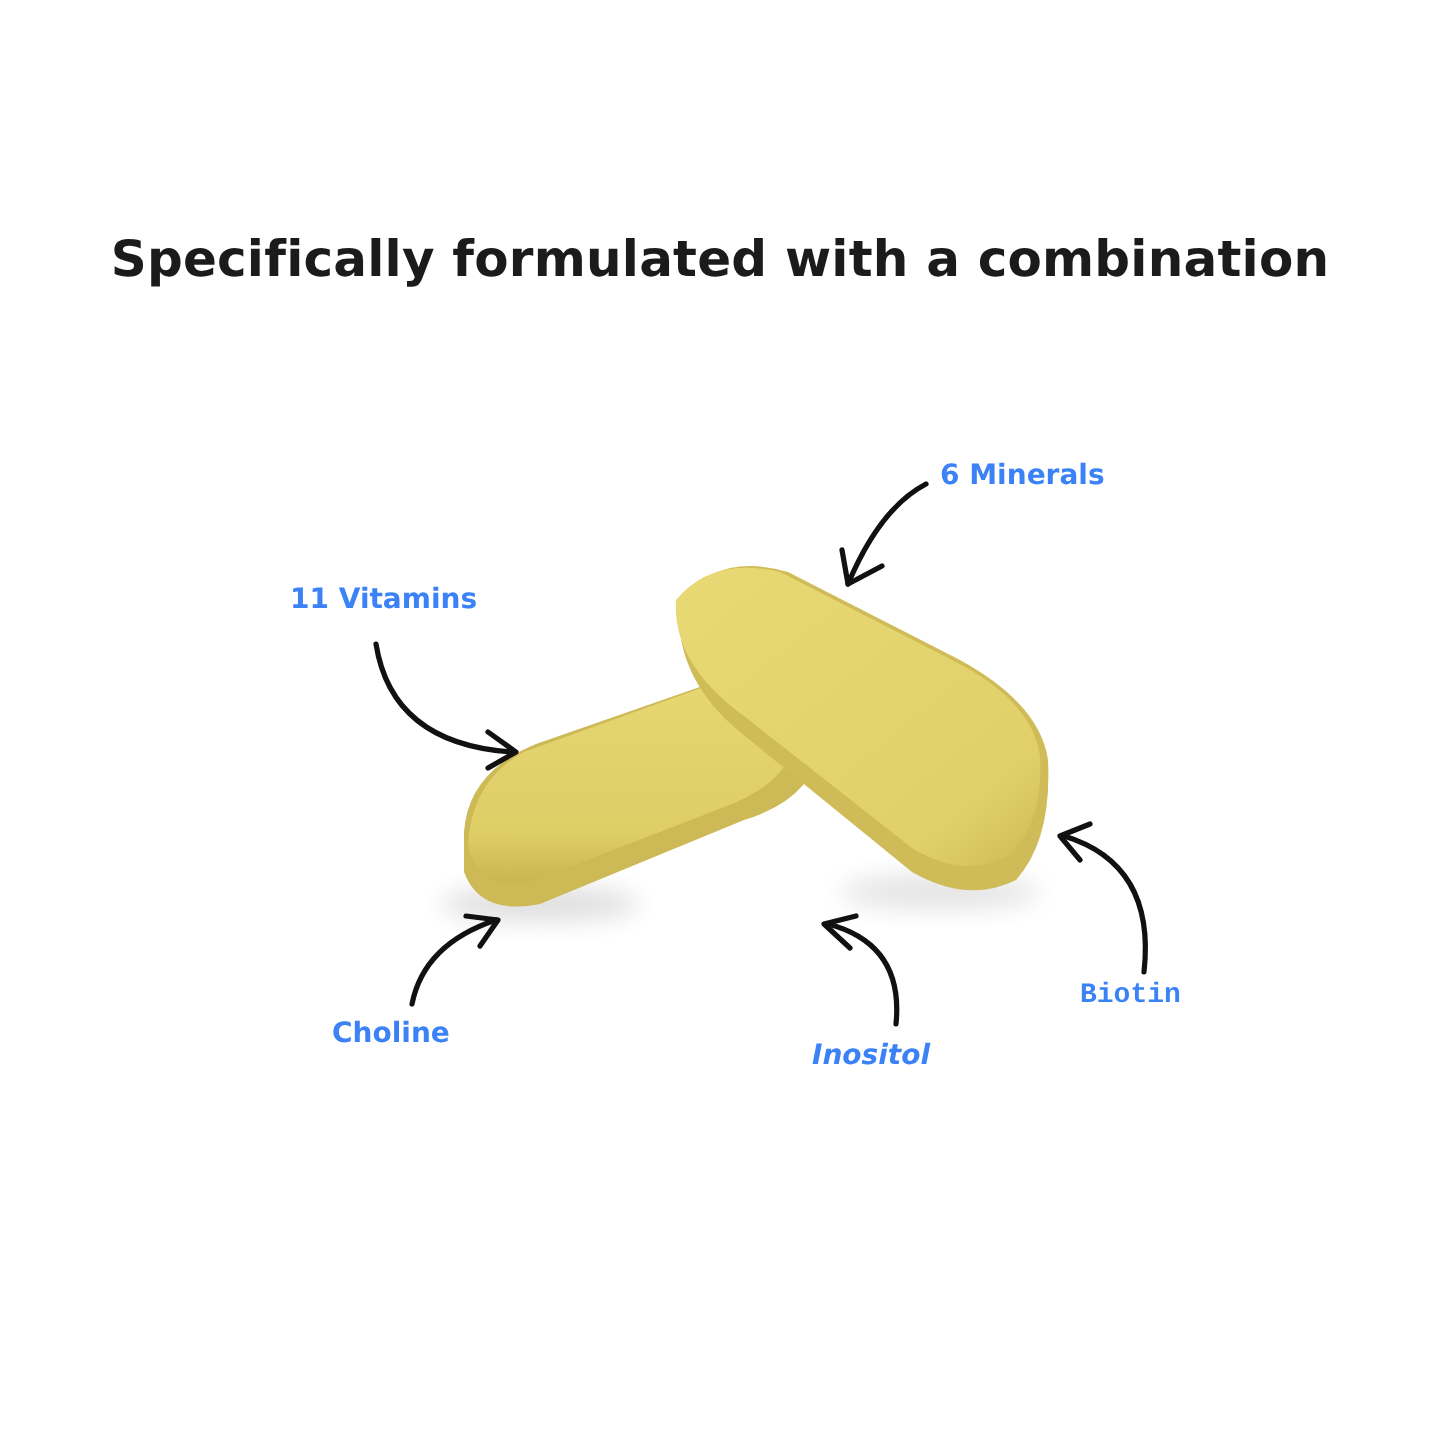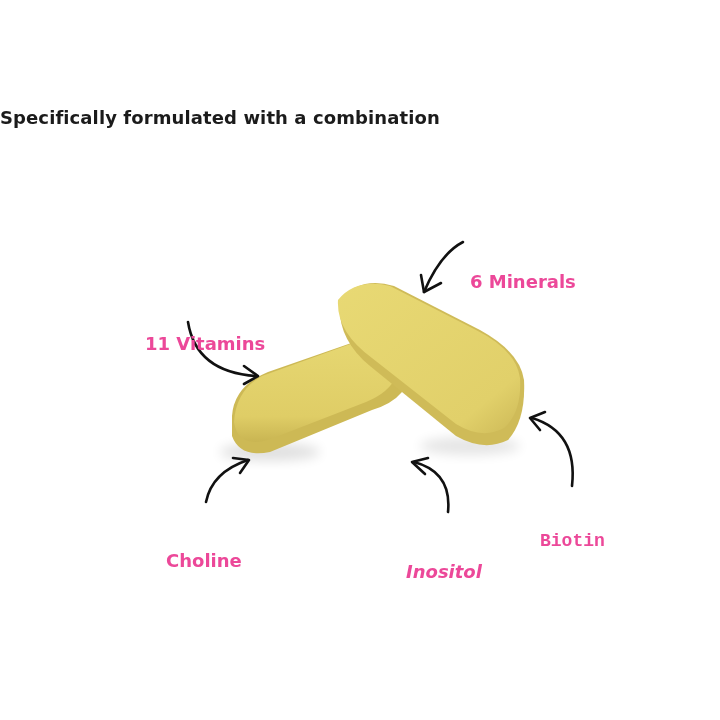--- a/index.html
+++ b/index.html
@@ -1,20 +1,20 @@
 <!DOCTYPE html>
 <html><head>
   <meta charset="utf-8">
   <style>
     html, body { margin: 0; padding: 0; background: #ffffff; }
     body { width: 720px; height: 720px; position: relative; overflow: hidden;
            font-family: "DejaVu Sans", sans-serif; color: #1a1a1a; }
-    .headline { position: absolute; left: 0; top: 102px; width: 720px; text-align: left;
-                font-size: 18px; line-height: 32px; font-weight: 600; color: #1b1b1b; letter-spacing: 0.1px; }
-    .label { position: absolute; font-size: 18px; font-weight: 600; color: #ec4899; white-space: nowrap; margin-top: 41px; }
+    .headline { position: absolute; left: 0; top: 114px; width: 720px; text-align: center;
+                font-size: 25px; line-height: 32px; font-weight: 600; color: #1b1b1b; letter-spacing: 0.1px; }
+    .label { position: absolute; font-size: 14px; font-weight: 600; color: #3b82f6; white-space: nowrap; }
     svg.art { position: absolute; left: 0; top: 0; }
   </style>
 </head>
 <body>
 
 <div class="headline">
   <div>Specifically formulated with a combination</div>
 </div>
 
 <svg class="art" width="720" height="720" viewBox="0 0 720 720">

